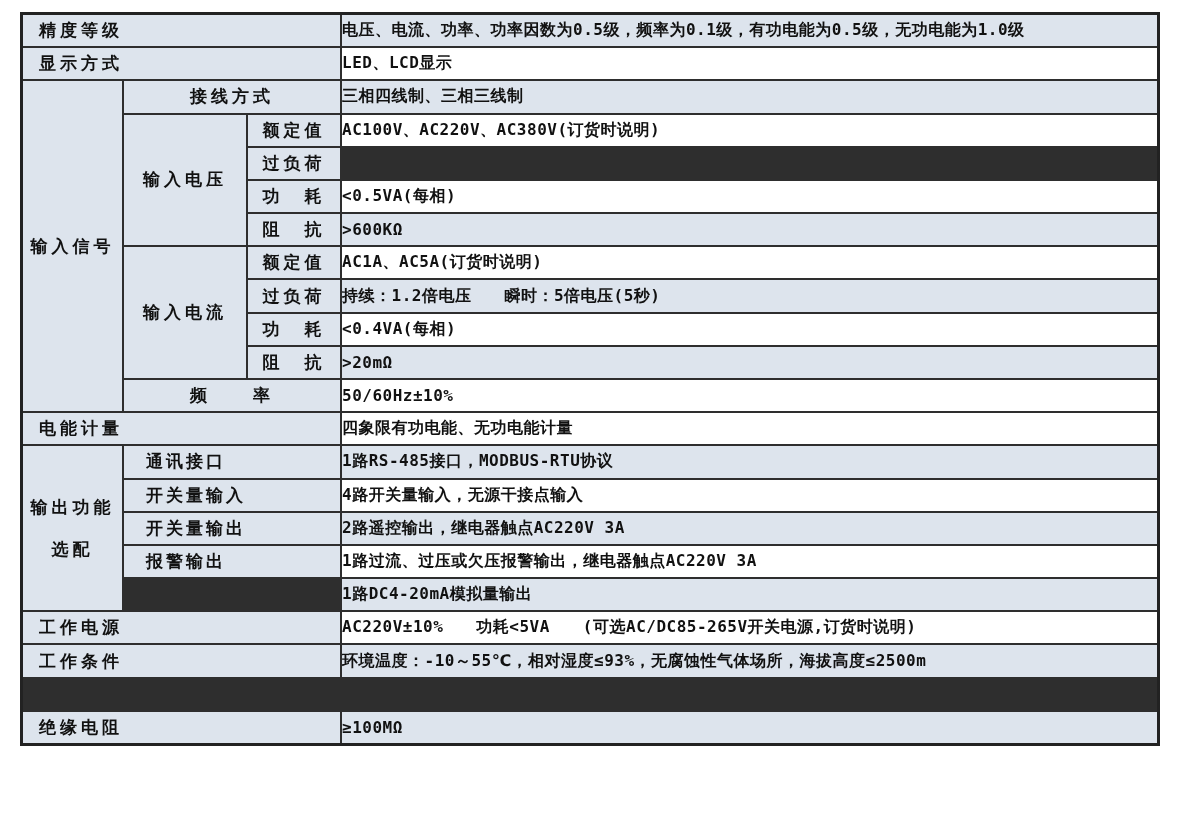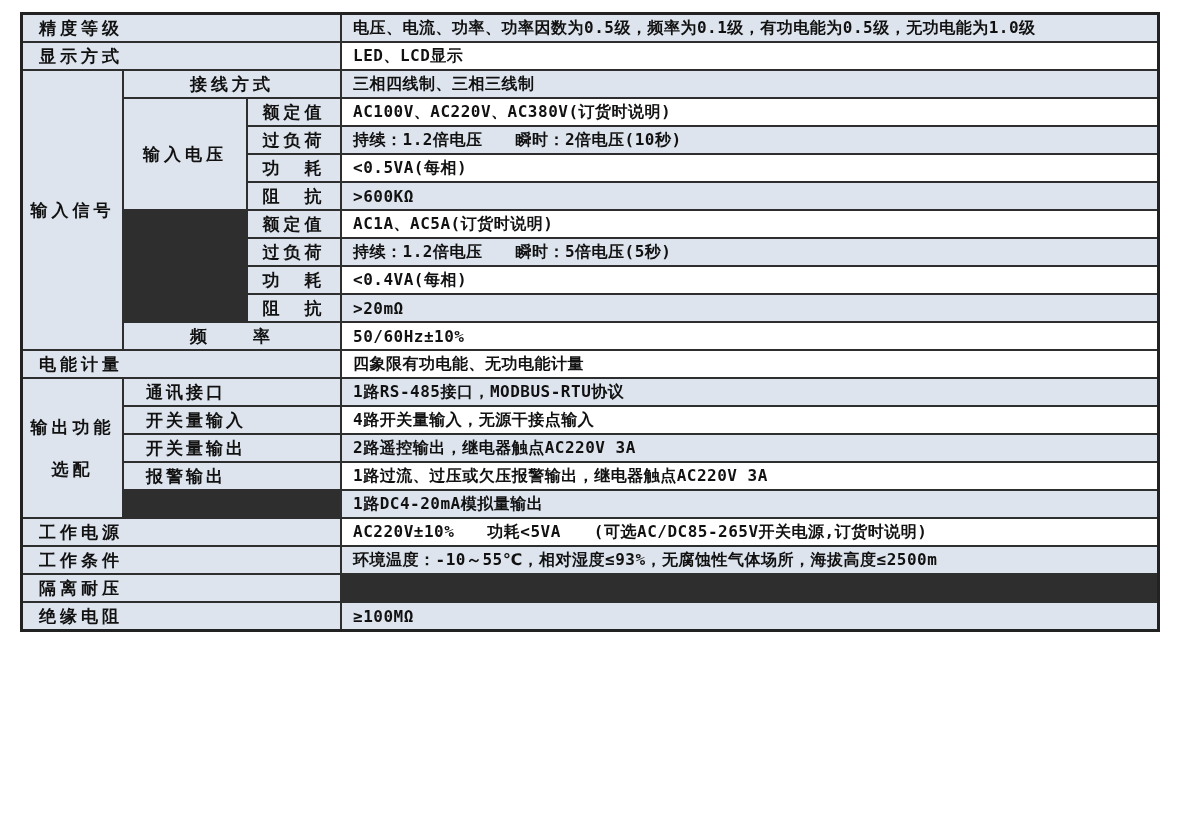--- a/index.html
+++ b/index.html
@@ -5,39 +5,39 @@
   :root{
     --row-shaded:#dde4ed;
     --row-plain:#ffffff;
     --grid-line:#2e2e2e;
     --text:#111111;
   }
   html,body{margin:0;padding:0;background:#ffffff;}
   body{width:1180px;height:833px;position:relative;overflow:hidden;
        font-family:"DejaVu Sans","Liberation Sans",sans-serif;}
   .spec-table{
-    position:absolute;left:20px;top:12px;width:1140px;height:620px;
+    position:absolute;left:20px;top:12px;width:1140px;height:734px;
     box-sizing:border-box;border:3px solid #222;
     display:grid;
     grid-template-columns:99px 122px 92px 1fr;
     grid-template-rows:repeat(22,1fr);
     gap:2px;background:var(--grid-line);
   }
   .c{display:flex;align-items:center;overflow:hidden;white-space:nowrap;
      color:var(--text);font-weight:700;}
   .shaded{background:var(--row-shaded);}
   .plain{background:var(--row-plain);}
   .lbl{font-size:17px;letter-spacing:4px;}
   .lbl-left{padding-left:16px;}
   .lbl-center{justify-content:center;text-align:left;}
   .lbl-left2{padding-left:22px;letter-spacing:3px;}
   .stack{flex-direction:column;justify-content:center;line-height:1.55;gap:16px;}
   .full{grid-column:1/4;}
   .span23{grid-column:2/4;}
-  .val{grid-column:4/5;padding-left:11px;font-size:16px;letter-spacing:0.5px;
+  .val{grid-column:4/5;font-size:16px;letter-spacing:0.5px;
        font-family:"DejaVu Sans Mono","DejaVu Sans","Liberation Sans",sans-serif;}
 </style>
 </head>
 <body>
 
 <div class="spec-table">
 
   <div class="c shaded lbl lbl-left full" style="grid-row:1">精度等级</div>
   <div class="c shaded val" style="grid-row:1">电压、电流、功率、功率因数为0.5级，频率为0.1级，有功电能为0.5级，无功电能为1.0级</div>
 
@@ -48,28 +48,28 @@
 
   <div class="c shaded lbl lbl-center span23" style="grid-row:3">接线方式</div>
   <div class="c shaded val" style="grid-row:3">三相四线制、三相三线制</div>
 
   <div class="c shaded lbl lbl-center" style="grid-column:2;grid-row:4/8">输入电压</div>
 
   <div class="c shaded lbl lbl-center" style="grid-column:3;grid-row:4">额定值</div>
   <div class="c plain val" style="grid-row:4">AC100V、AC220V、AC380V(订货时说明)</div>
 
   <div class="c shaded lbl lbl-center" style="grid-column:3;grid-row:5">过负荷</div>
-  <div class="c shaded val" style="grid-row:5">持续：1.2倍电压　　瞬时：2倍电压(10秒)</div>
 
   <div class="c shaded lbl lbl-center" style="grid-column:3;grid-row:6">功　耗</div>
   <div class="c plain val" style="grid-row:6">&lt;0.5VA(每相)</div>
 
   <div class="c shaded lbl lbl-center" style="grid-column:3;grid-row:7">阻　抗</div>
   <div class="c shaded val" style="grid-row:7">&gt;600KΩ</div>
 
+  <div class="c shaded lbl lbl-center" style="grid-column:2;grid-row:8/12">输入电流</div>
 
   <div class="c shaded lbl lbl-center" style="grid-column:3;grid-row:8">额定值</div>
   <div class="c plain val" style="grid-row:8">AC1A、AC5A(订货时说明)</div>
 
   <div class="c shaded lbl lbl-center" style="grid-column:3;grid-row:9">过负荷</div>
   <div class="c shaded val" style="grid-row:9">持续：1.2倍电压　　瞬时：5倍电压(5秒)</div>
 
   <div class="c shaded lbl lbl-center" style="grid-column:3;grid-row:10">功　耗</div>
   <div class="c plain val" style="grid-row:10">&lt;0.4VA(每相)</div>
 
@@ -100,18 +100,17 @@
   <div class="c plain val" style="grid-row:17">1路过流、过压或欠压报警输出，继电器触点AC220V 3A</div>
 
   <div class="c shaded val" style="grid-row:18">1路DC4-20mA模拟量输出</div>
 
   <div class="c shaded lbl lbl-left full" style="grid-row:19">工作电源</div>
   <div class="c plain val" style="grid-row:19">AC220V±10%　　功耗&lt;5VA　　(可选AC/DC85-265V开关电源,订货时说明)</div>
 
   <div class="c shaded lbl lbl-left full" style="grid-row:20">工作条件</div>
   <div class="c shaded val" style="grid-row:20">环境温度：-10～55℃，相对湿度≤93%，无腐蚀性气体场所，海拔高度≤2500m</div>
 
-  <div class="c shaded lbl lbl-left full" style="grid-row:21">隔离耐压</div>
 
   <div class="c shaded lbl lbl-left full" style="grid-row:22">绝缘电阻</div>
   <div class="c shaded val" style="grid-row:22">≥100MΩ</div>
 
 </div>
 
 </body></html>

